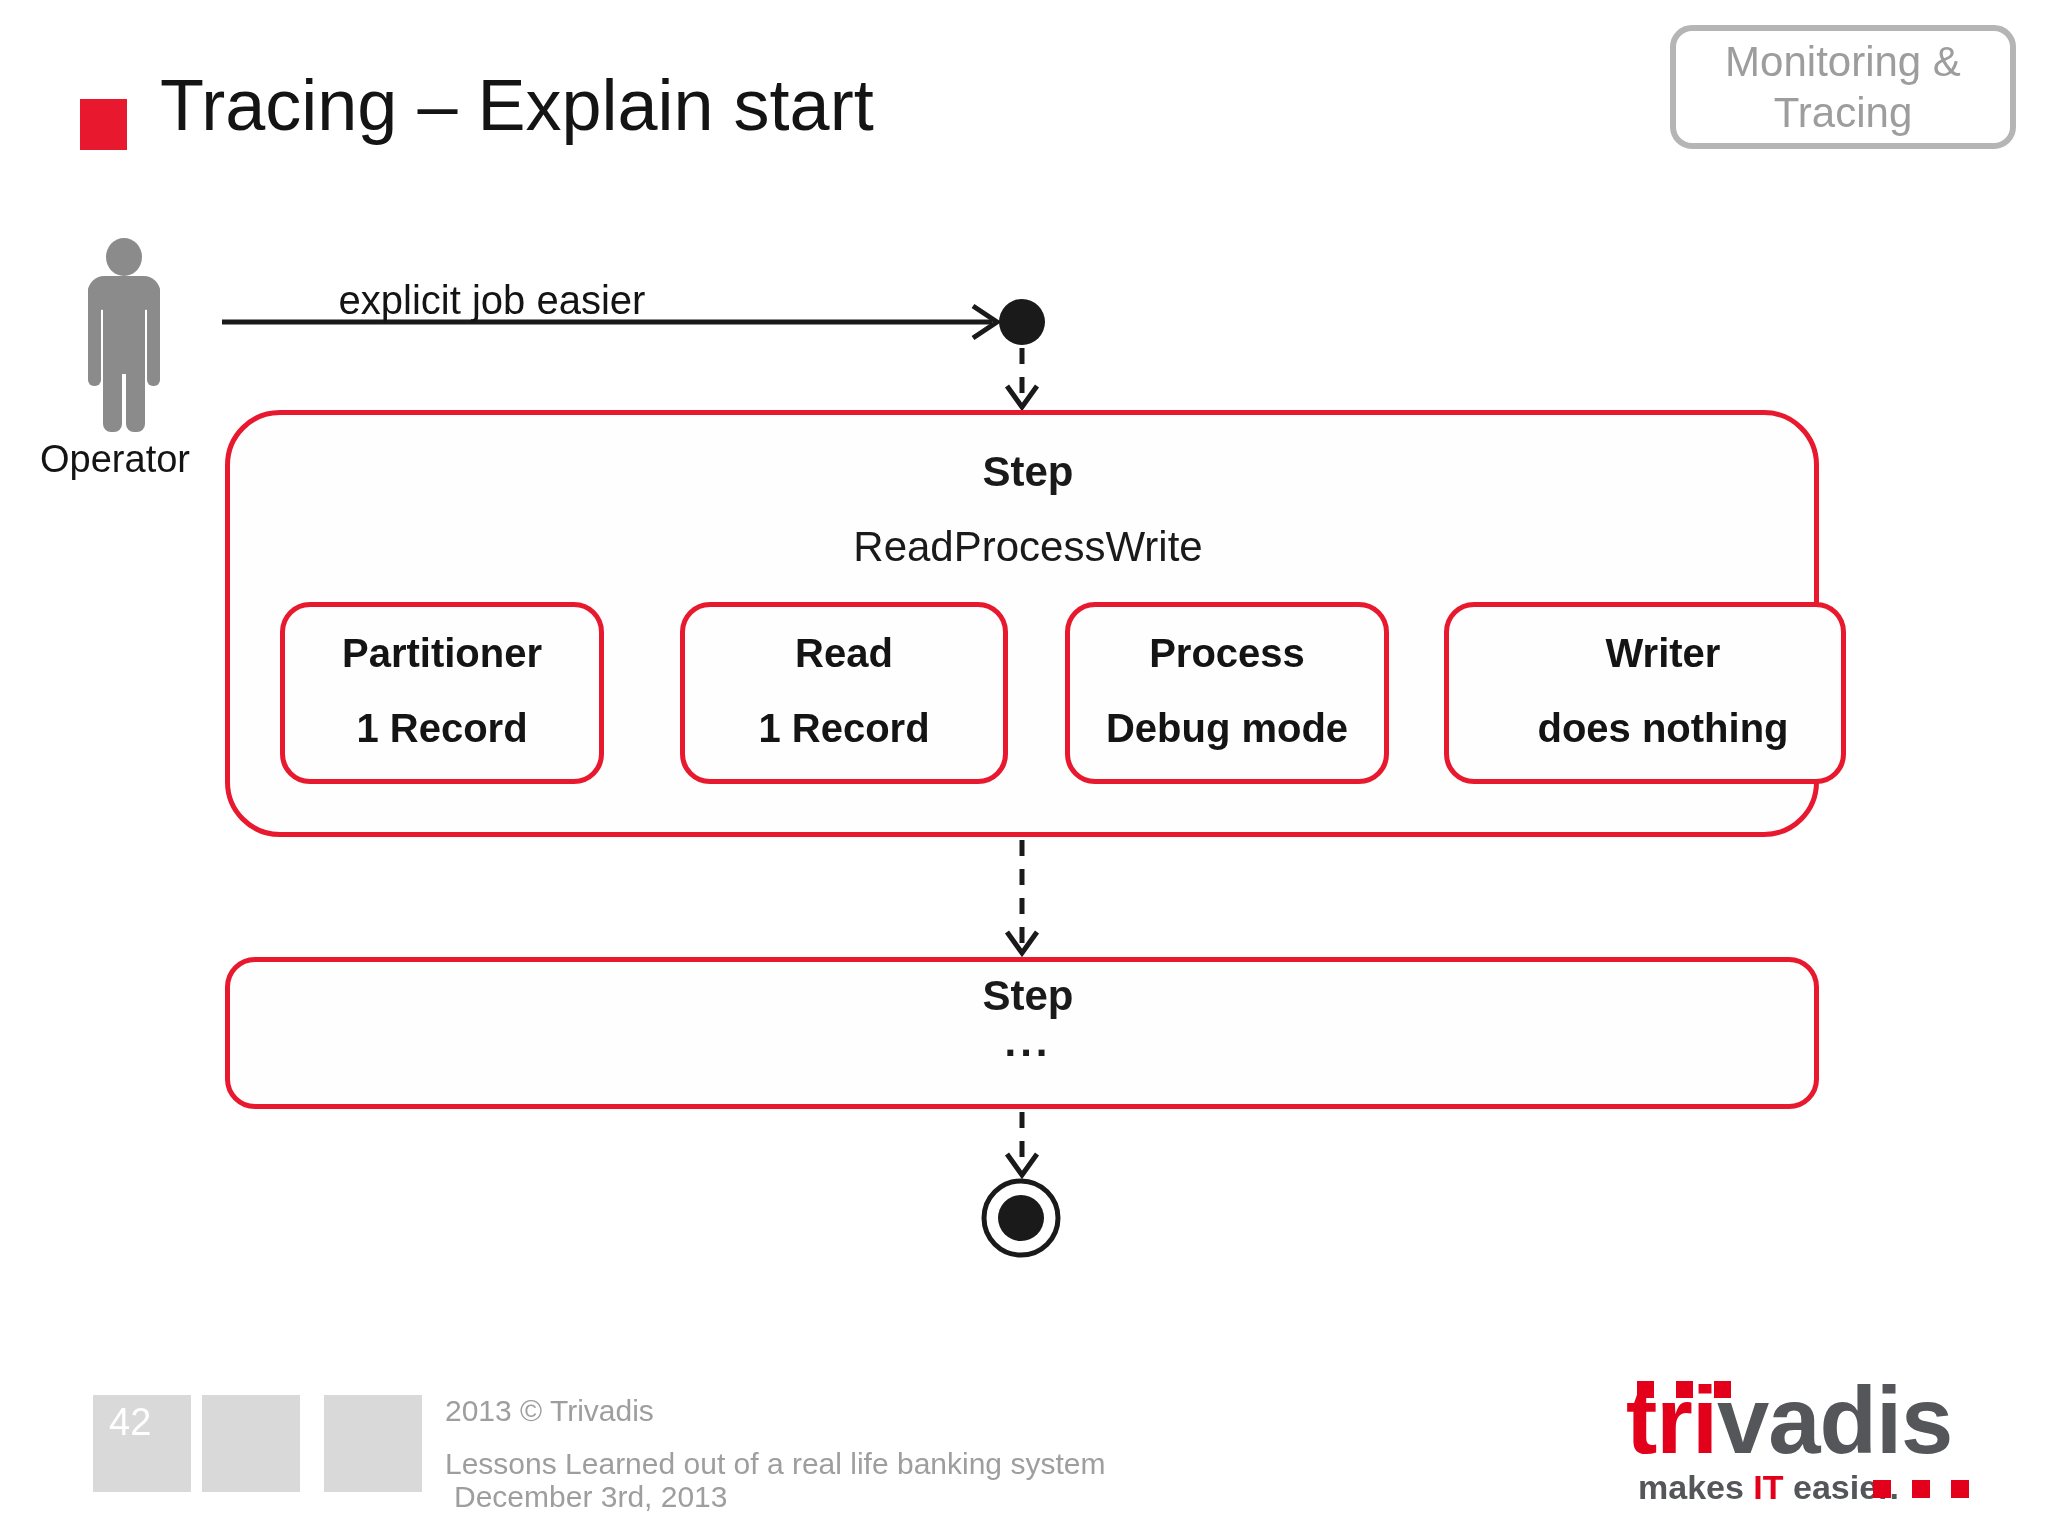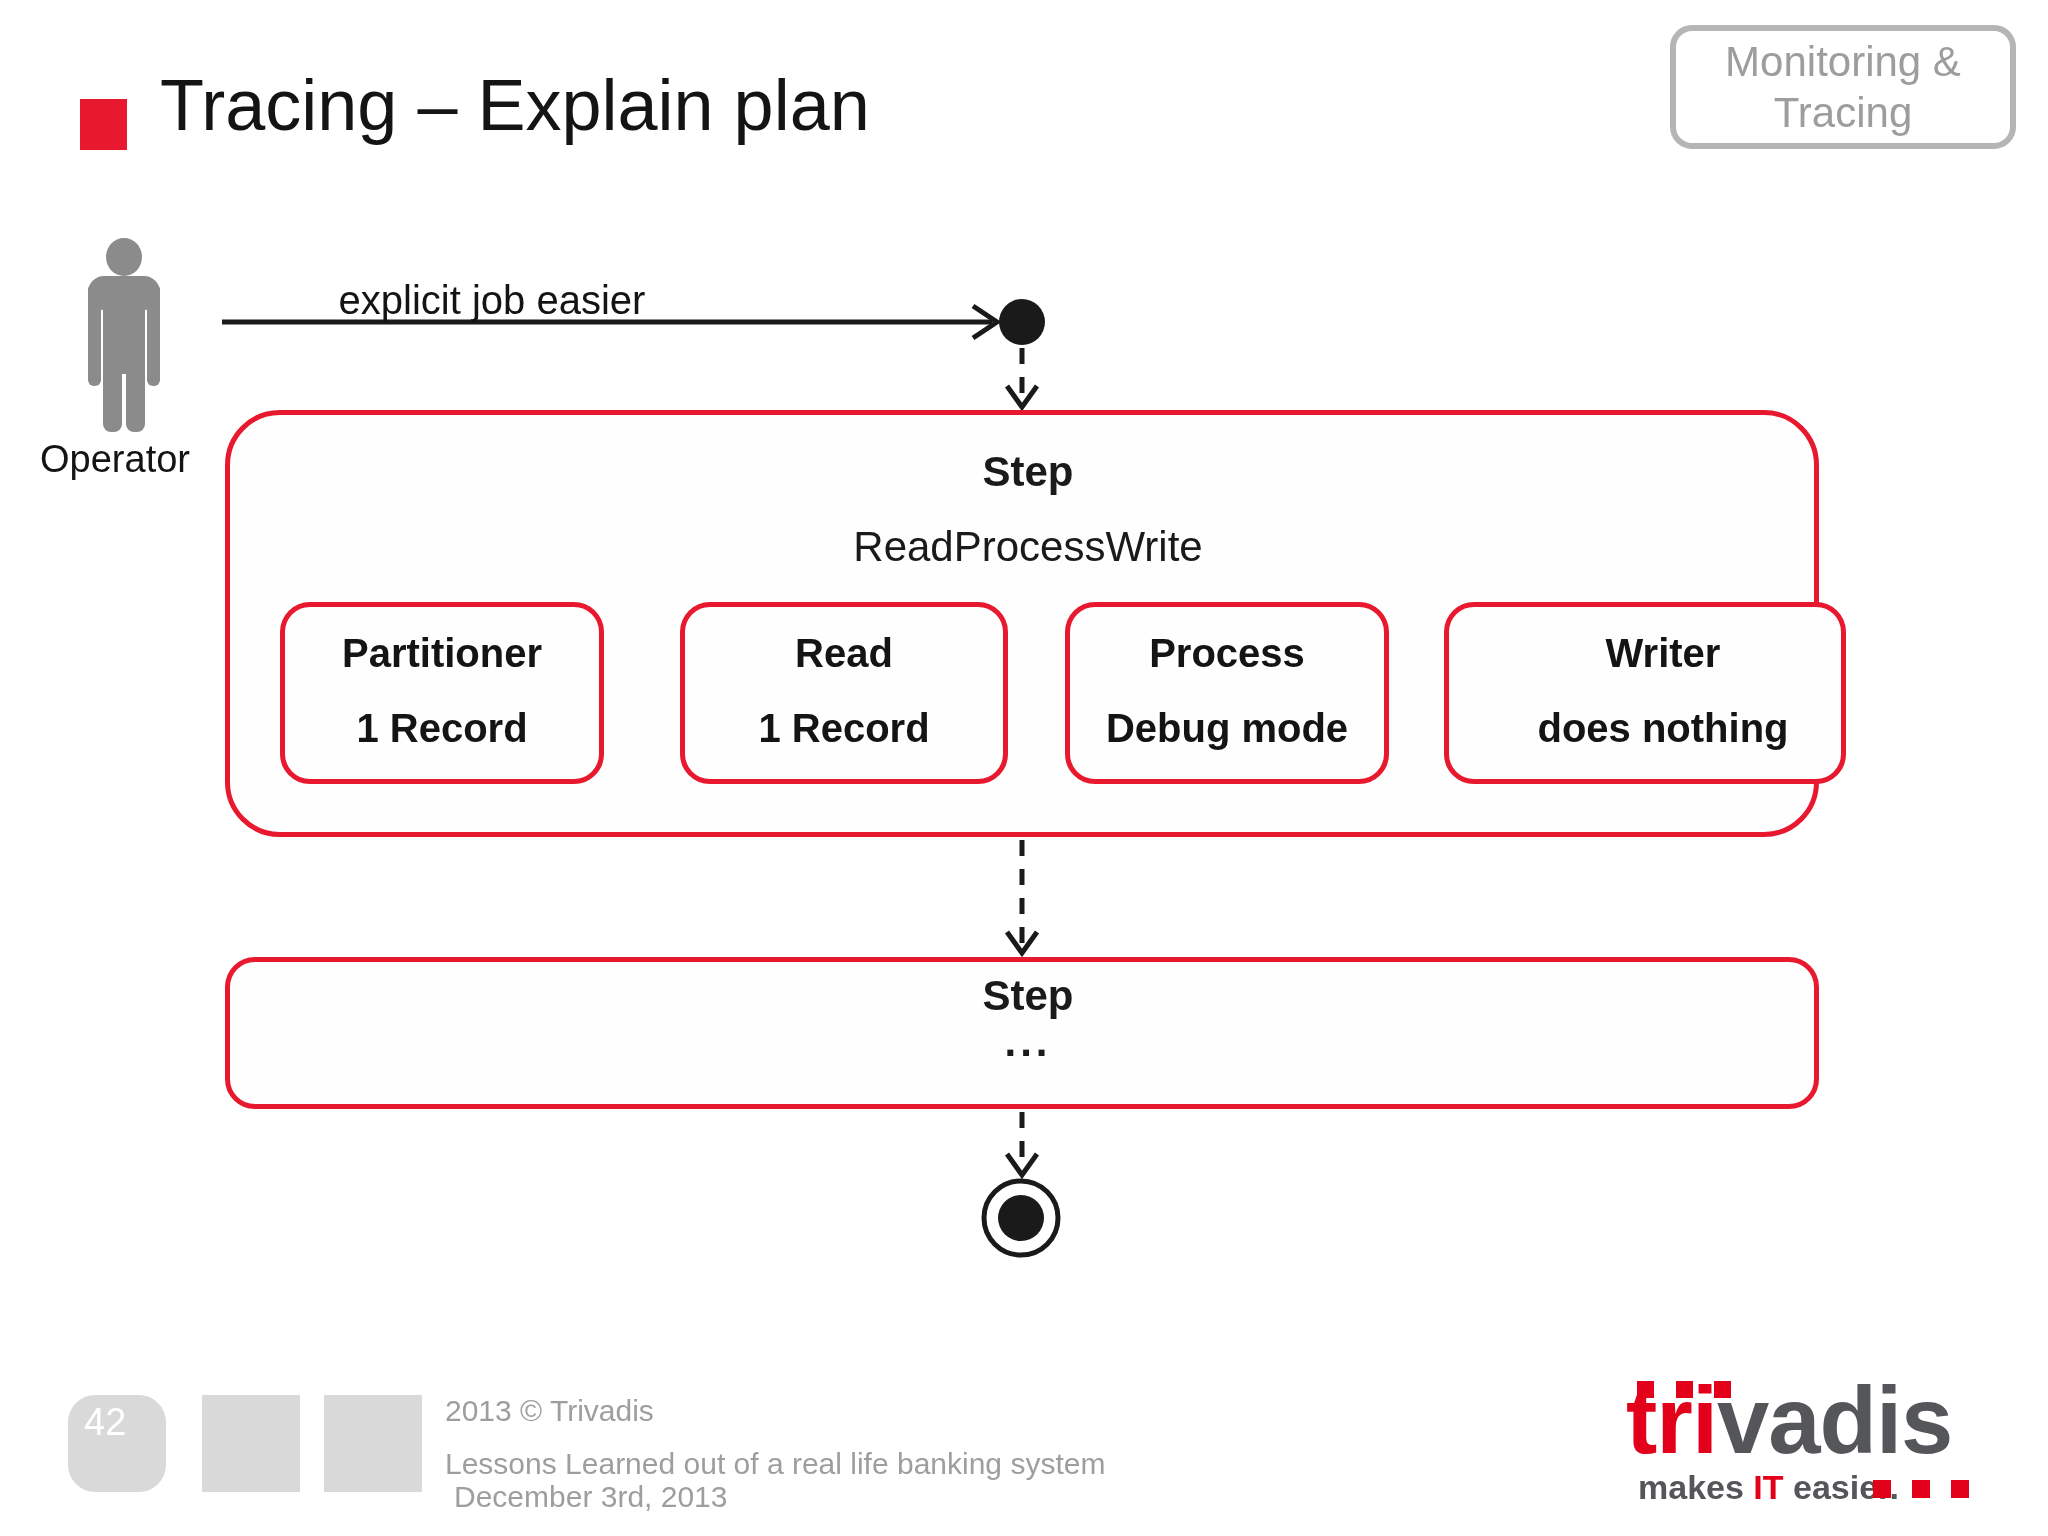--- a/index.html
+++ b/index.html
@@ -42,21 +42,21 @@
     top:602px;height:182px;border-radius:30px;display:flex;flex-direction:column;
     justify-content:space-between;align-items:center;padding:24px 8px 28px 8px;
   }
   .component .c-title,.component .c-detail{font-size:40px;font-weight:bold;color:#141414;white-space:nowrap;text-align:center;}
   .comp-1{left:280px;width:324px;}
   .comp-2{left:680px;width:328px;}
   .comp-3{left:1065px;width:324px;}
   .comp-4{left:1444px;width:402px;padding-left:44px;}
   
   .foot-sq{top:1395px;width:98px;height:97px;background:var(--sq);}
-  .foot-sq1{left:68px;color:#ffffff;font-size:38px;padding:6px 0 0 16px;box-sizing:border-box;border-radius:27px;}
+  .foot-sq1{left:93px;color:#ffffff;font-size:38px;padding:6px 0 0 16px;box-sizing:border-box;}
   .foot-sq2{left:202px;}
   .foot-sq3{left:324px;}
   .foot-text{left:445px;font-size:30px;color:var(--gray-foot);white-space:nowrap;}
   .foot-copy{top:1394px;}
   .foot-proj{top:1447px;}
   .foot-date{top:1480px;margin-left:9px;}
   
   .logo-brand{left:1626px;top:1374px;font-size:94px;font-weight:bold;letter-spacing:-1px;line-height:1;white-space:nowrap;}
   .logo-brand .b-red{color:var(--logo-red);}
   .logo-brand .b-gray{color:#55565a;}
@@ -71,21 +71,21 @@
   .logo-sq2{left:1912px;}
   .logo-sq3{left:1951px;}
   svg.overlay{position:absolute;left:0;top:0;pointer-events:none;}
 </style>
 </head>
 <body>
 
 <div class="slide">
 
   <div class="abs title-bullet"></div>
-  <div class="abs slide-title">Tracing – Explain plan</div>
+  <div class="abs slide-title">Tracing – Explain start</div>
   <div class="abs corner-tag">
     <span>Monitoring &amp;</span>
     <span>Tracing</span>
   </div>
 
   <svg class="overlay" width="2048" height="1536" viewBox="0 0 2048 1536">
 
     <g fill="#8b8b8b">
       <ellipse cx="124" cy="257" rx="18" ry="19"></ellipse>
       <rect x="88" y="276" width="72" height="34" rx="16"></rect>

